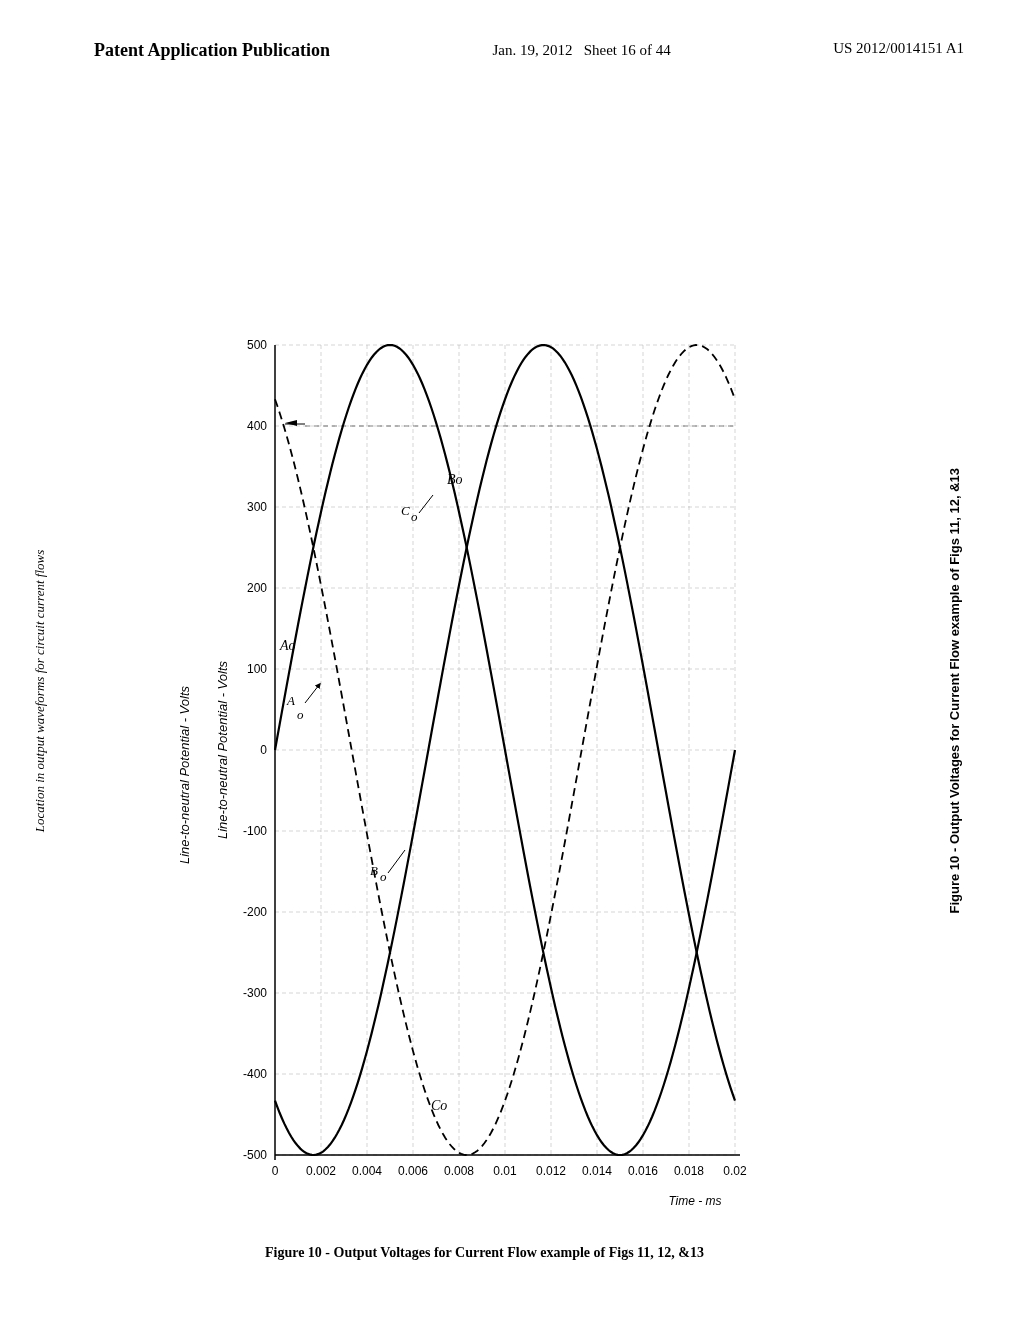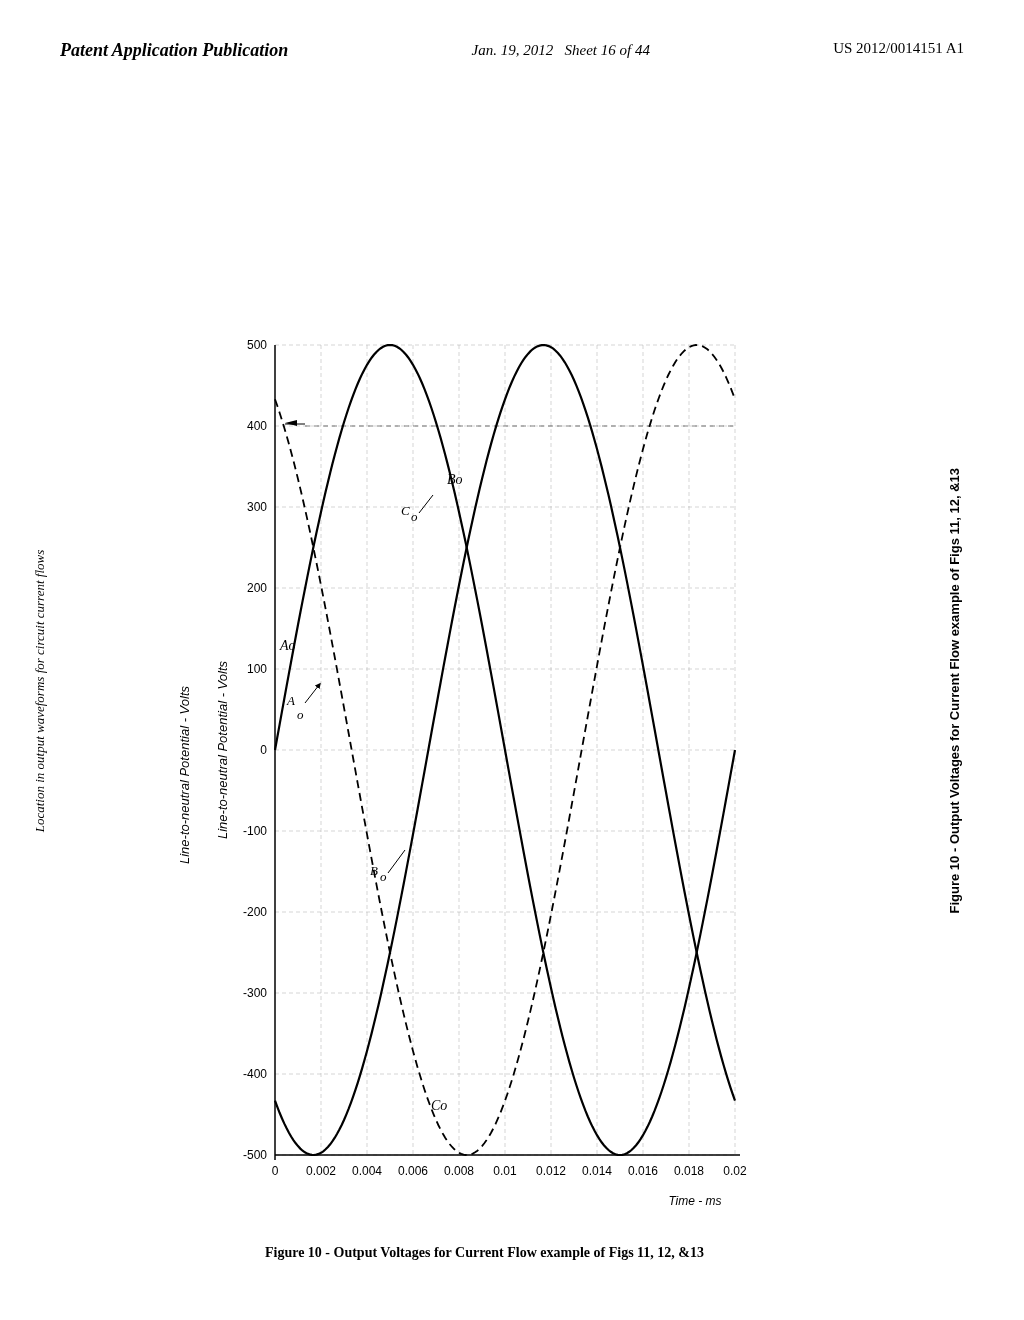--- a/index.html
+++ b/index.html
@@ -16,28 +16,27 @@
       display: flex;
       justify-content: space-between;
       align-items: flex-start;
       padding: 40px 60px 20px 60px;
       border-bottom: none;
     }
 
     .header-left {
       font-size: 18px;
       font-weight: bold;
-      font-style: italic;
+      margin-left: 34px;
     }
 
     .header-center {
       font-size: 15px;
       text-align: center;
       line-height: 1.4;
-      font-style: italic;
     }
 
     .header-right {
       font-size: 15px;
       text-align: right;
       font-family: Liberation Serif, serif;
     }
 
     .main-content {
       display: flex;

